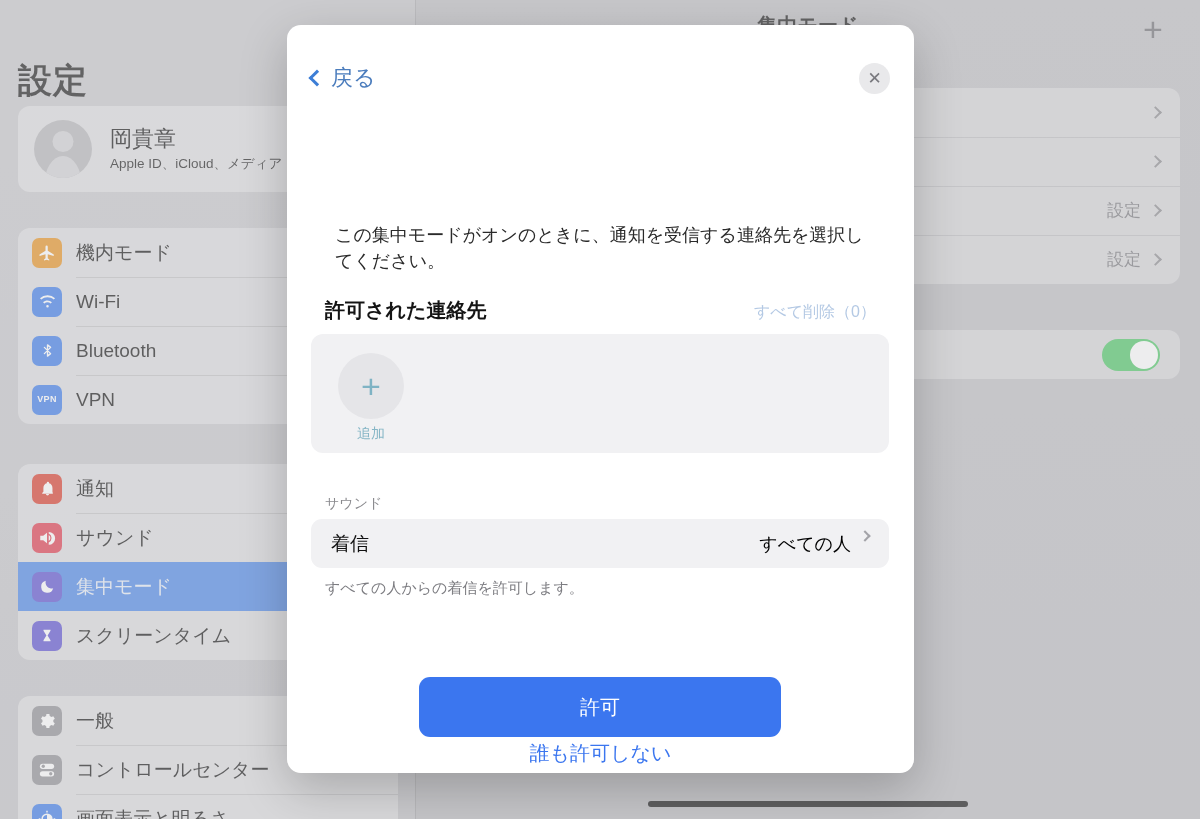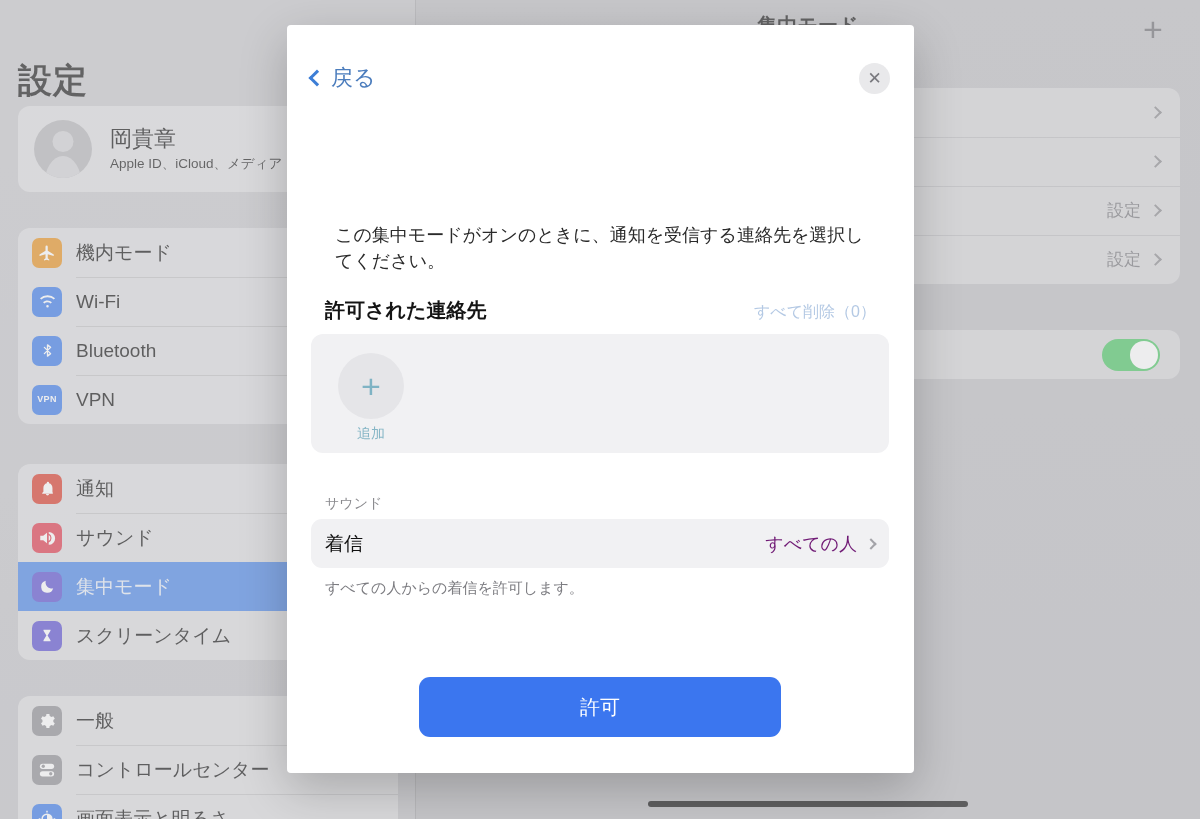--- a/index.html
+++ b/index.html
@@ -185,21 +185,21 @@
     background: rgba(210,210,213,0.40);
     backdrop-filter: blur(0.5px);
   }
 
   
   #modal {
     position: absolute;
     left: 287px; top: 25px;
     width: 627px; height: 748px;
     background: #ffffff;
-    border-radius: 4px;
+    border-radius: 14px;
     box-shadow: 0 16px 48px rgba(0,0,0,0.22);
     overflow: hidden;
   }
   .modal-back {
     position: absolute; left: 24px; top: 38px;
     display: flex; align-items: center;
     color: #4c7dbd; font-size: 22px;
     cursor: pointer;
   }
   .back-chevron {
@@ -265,27 +265,27 @@
 
   .others-label {
     position: absolute; left: 38px; top: 470px;
     font-size: 14px; color: #8a8a8e;
   }
   .others-row {
     position: absolute; left: 24px; top: 494px;
     width: 578px; height: 49px;
     background: #f1f1f3; border-radius: 11px;
     display: flex; align-items: center;
-    padding: 0 14px;
+    padding: 0 20px;
     cursor: pointer;
   }
   .others-row .lbl { font-size: 19px; color: #111; }
   .others-row .val {
-    margin-left: auto; font-size: 18px; color: #701a75;
-    display: flex; align-items: center;
+    margin-left: auto; font-size: 18px; color: #000000;
+    display: flex; 
   }
   .others-row .chev2 {
     margin-left: 10px;
     width: 8px; height: 8px;
     border-right: 2px solid #a3a3a8;
     border-top: 2px solid #a3a3a8;
     transform: rotate(45deg);
   }
   .others-footer {
     position: absolute; left: 38px; top: 554px;
@@ -498,15 +498,16 @@
       <span class="lbl">着信</span>
       <span class="val">
         <span>すべての人</span>
         <span class="chev2"></span>
       </span>
     </div>
 
     <div class="others-footer">すべての人からの着信を許可します。</div>
 
     <button class="btn-allow">許可</button>
+    <div class="btn-none">誰も許可しない</div>
   </div>
 
 </div>
 
 </body></html>

